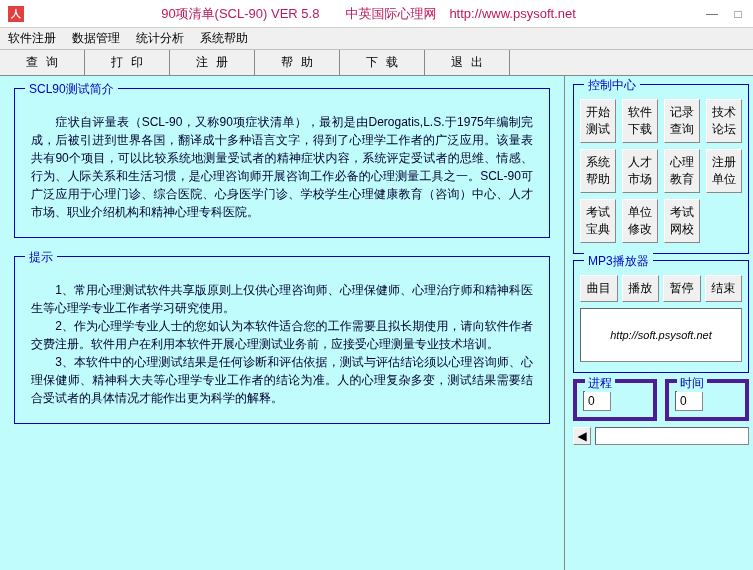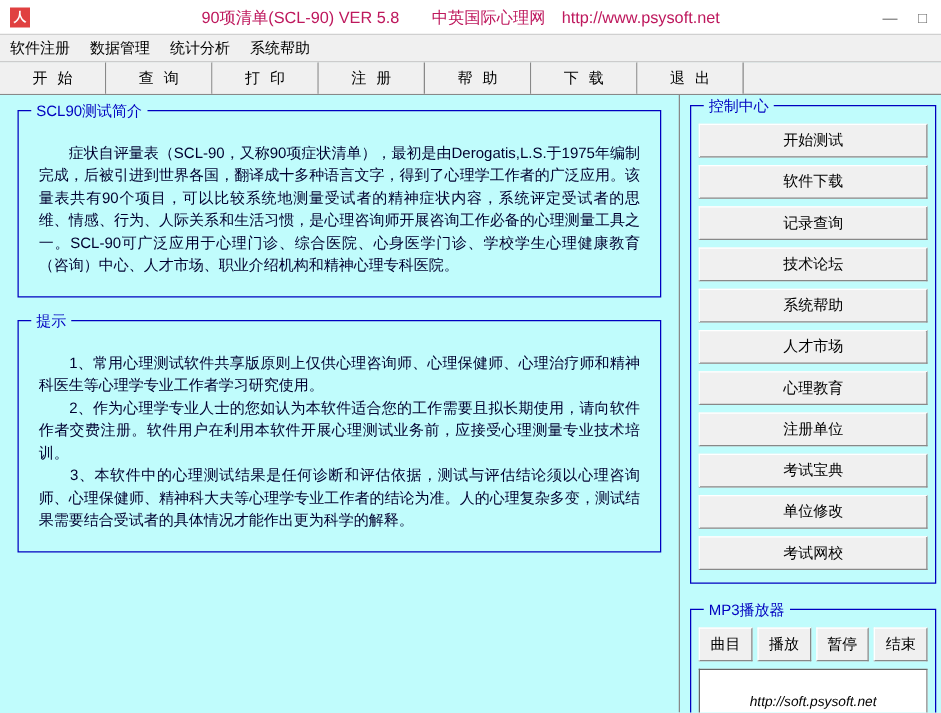--- a/index.html
+++ b/index.html
@@ -11,23 +11,23 @@
 .win-btn { width: 14px; height: 14px; display: flex; align-items: center; justify-content: center; color: #666; }
 .menubar { background: #f0f0f0; height: 22px; display: flex; align-items: center; padding: 0 8px; gap: 16px; border-bottom: 1px solid #c0c0c0; }
 .menubar span { color: #000; }
 .toolbar { background: #f0f0f0; height: 26px; display: flex; align-items: stretch; border-bottom: 1px solid #888; }
 .toolbar button { background: #f0f0f0; border: none; border-right: 1px solid #888; padding: 0 18px; letter-spacing: 8px; text-indent: 8px; color: #000; }
 .main { display: flex; height: 494px; }
 .left { flex: 1; padding: 12px 14px; overflow: hidden; }
 .fieldset { border: 1px solid #0000c0; margin-bottom: 18px; padding: 16px 16px 16px 16px; position: relative; }
 .fieldset legend { position: absolute; top: -8px; left: 10px; background: #c0fcfc; padding: 0 4px; color: #0000c0; font-size: 12px; }
 .content-text { color: #000030; line-height: 1.5; text-align: justify; margin-top: 8px; }
-.right { width: 210px; border-left: 1px solid #888; padding: 8px 4px 8px 8px; display: flex; flex-direction: column; gap: 20px; }
+.right { width: 189px; border-left: 1px solid #888; padding: 8px 4px 8px 8px; display: flex; flex-direction: column; gap: 6px; }
 .right .fieldset { border: 1px solid #0000c0; padding: 10px 6px; margin-bottom: 0; }
-.ctrl-grid { display: grid; grid-template-columns: 1fr; gap: 6px; margin-top: 4px; }
+.ctrl-grid { display: grid; grid-template-columns: 1fr 1fr 1fr 1fr; gap: 6px; margin-top: 4px; }
 .ctrl-grid button, .mp3-row button { background: #f0f0f0; border: 1px solid #888; border-top-color: #fff; border-left-color: #fff; padding: 4px 2px; font-size: 12px; }
 .mp3-row { display: flex; gap: 4px; margin-top: 4px; }
 .mp3-row button { flex: 1; }
 .url-box { background: #fff; border: 1px solid #888; border-top-color: #666; border-left-color: #666; padding: 20px 4px; text-align: center; margin-top: 6px; font-size: 11px; font-style: italic; }
 .meters { display: flex; gap: 8px; }
 .meter { border: 4px solid #4c1d95; flex: 1; padding: 8px 6px 6px 6px; position: relative; }
 .meter legend { position: absolute; top: -8px; left: 8px; background: #c0fcfc; padding: 0 3px; color: #0000c0; }
 .meter .box { background: #fff; border: 1px solid #888; border-top-color: #666; border-left-color: #666; padding: 2px 4px; width: 28px; }
 .scroll-row { display: flex; gap: 4px; align-items: center; }
 .scroll-btn { width: 18px; height: 18px; background: #f0f0f0; border: 1px solid #888; border-top-color: #fff; border-left-color: #fff; display: flex; align-items: center; justify-content: center; }
@@ -47,21 +47,20 @@
 </div>
 
 <div class="menubar">
   <span>软件注册</span>
   <span>数据管理</span>
   <span>统计分析</span>
   <span>系统帮助</span>
 </div>
 
 <div class="toolbar">
-  <button>开始</button>
   <button>查询</button>
   <button>打印</button>
   <button>注册</button>
   <button>帮助</button>
   <button>下载</button>
   <button>退出</button>
 </div>
 
 <div class="main">
   <div class="left">

